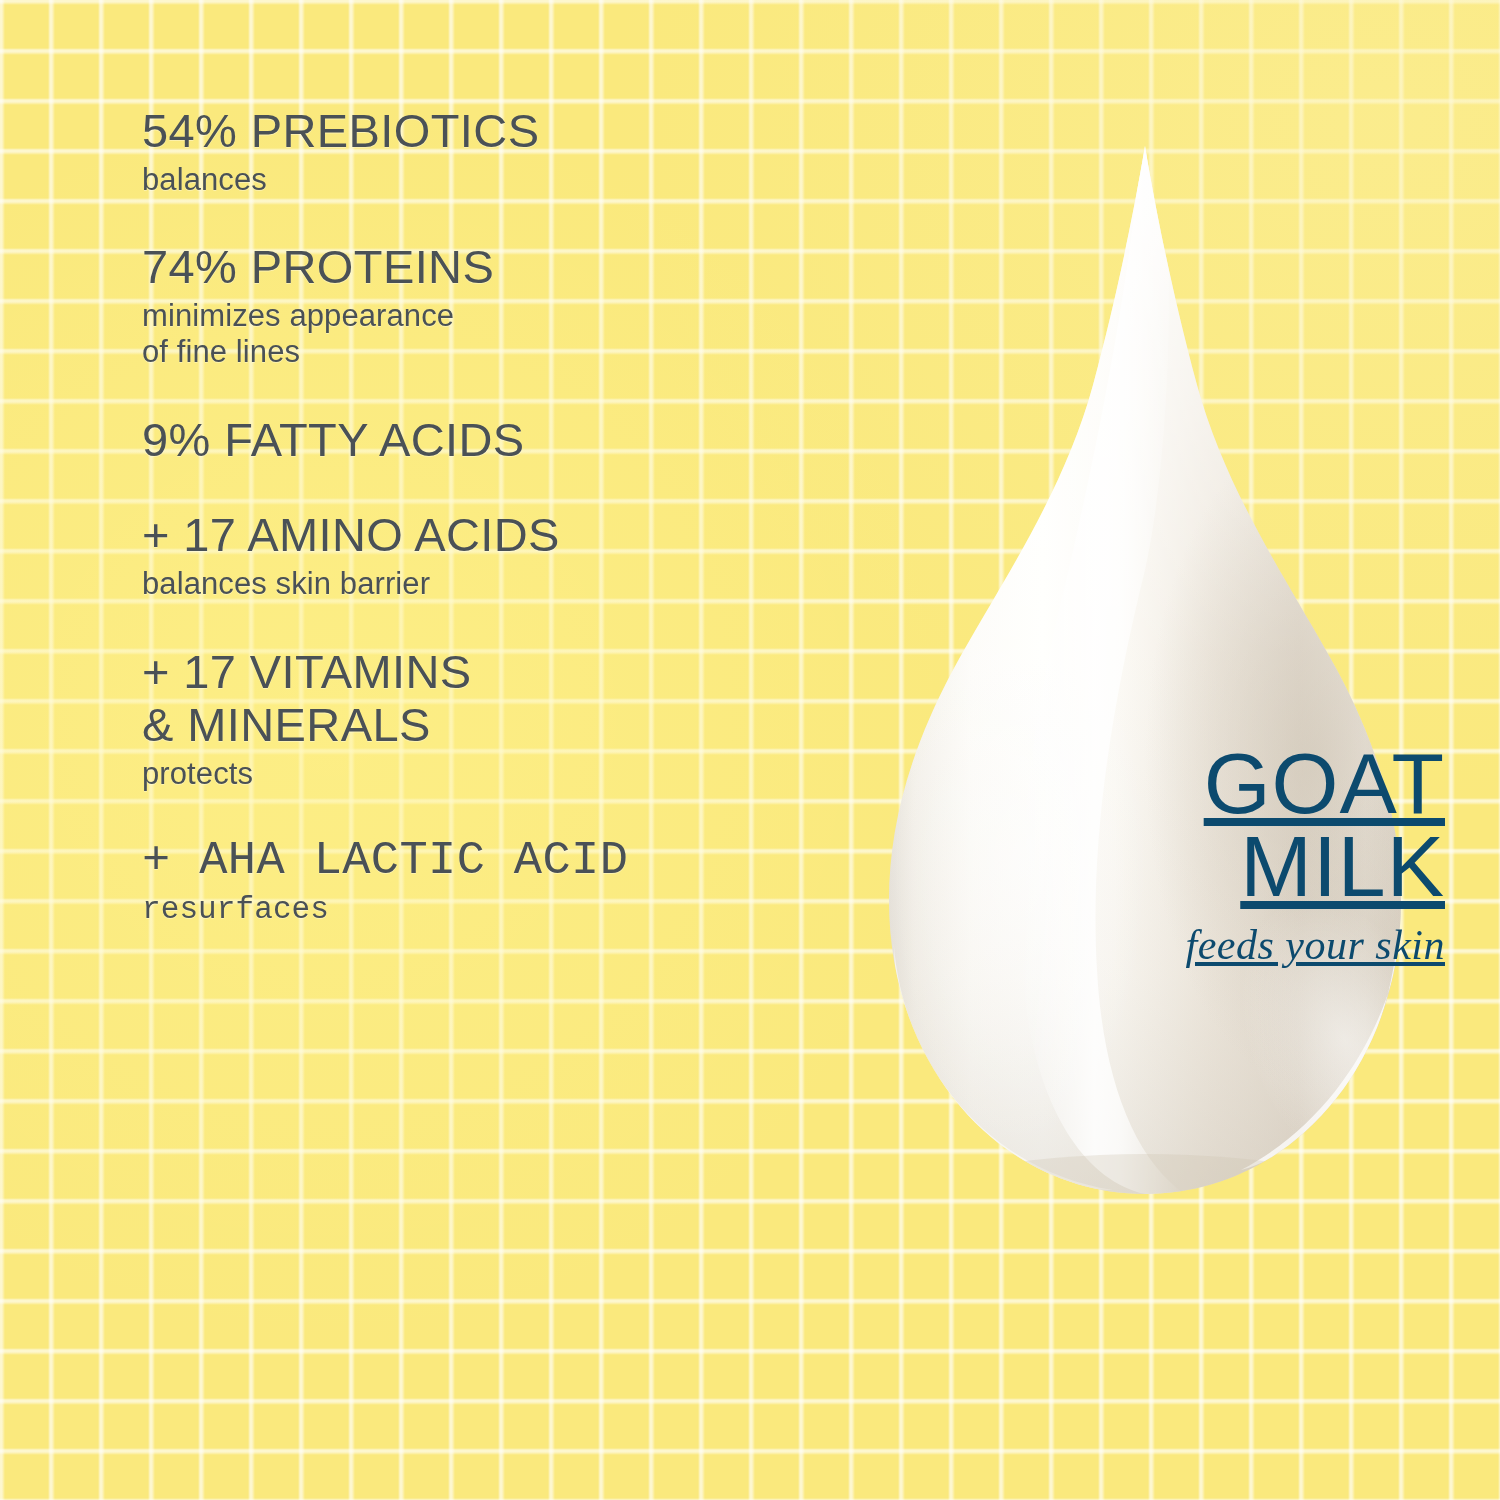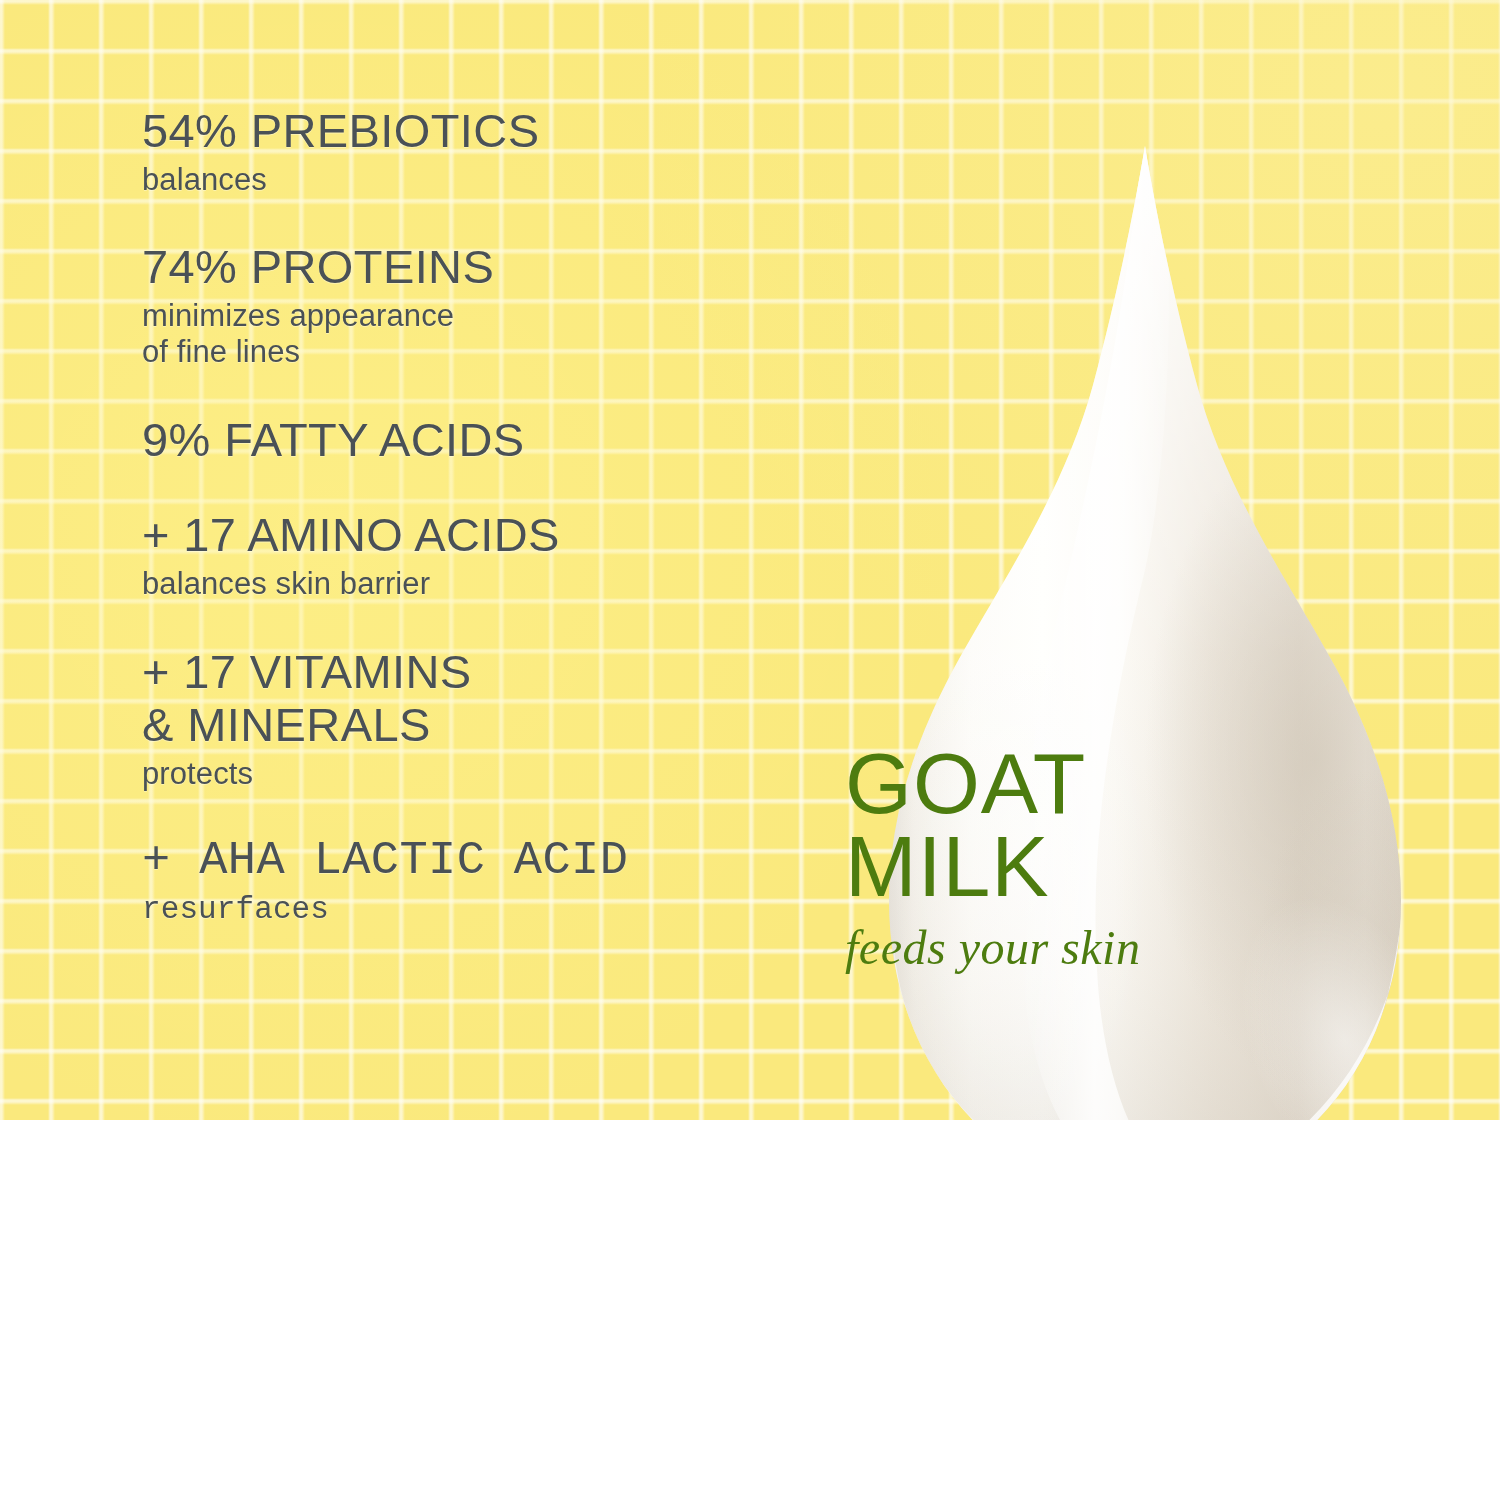--- a/index.html
+++ b/index.html
@@ -3,21 +3,21 @@
 <meta charset="utf-8">
 <style>
   html, body {
     margin: 0;
     padding: 0;
     background: #ffffff;
   }
   #stage {
     position: relative;
     width: 1500px;
-    height: 1120px;
+    height: 1500px;
     overflow: hidden;
     font-family: "Liberation Sans", sans-serif;
     background-color: #fae97d;
   }
 
   
   #grid-bg {
     position: absolute;
     inset: 0;
     background-color: #fae97d;
@@ -85,35 +85,36 @@
     width: 600px;
     height: 1070px;
   }
   #droplet-wrap svg { display: block; width: 100%; height: 100%; }
 
   #droplet-label {
     position: absolute;
     left: 845px;
     top: 742px;
     width: 600px;
-    text-align: left;
-    color: #4d7c0f;
+    text-align: right;
+    color: #0c4a6e;
     pointer-events: none;
+    text-decoration: underline;
   }
   .brand-line {
     font-family: "Liberation Sans", sans-serif;
     font-size: 86px;
     line-height: 0.97;
     letter-spacing: 1px;
     font-weight: 400;
   }
   .tagline {
     font-family: "Liberation Serif", serif;
     font-style: italic;
-    font-size: 48px;
+    font-size: 42px;
     line-height: 1.05;
     margin-top: 14px;
     letter-spacing: 0.5px;
   }
 </style>
 </head>
 <body>
 
 <div id="stage">
 

